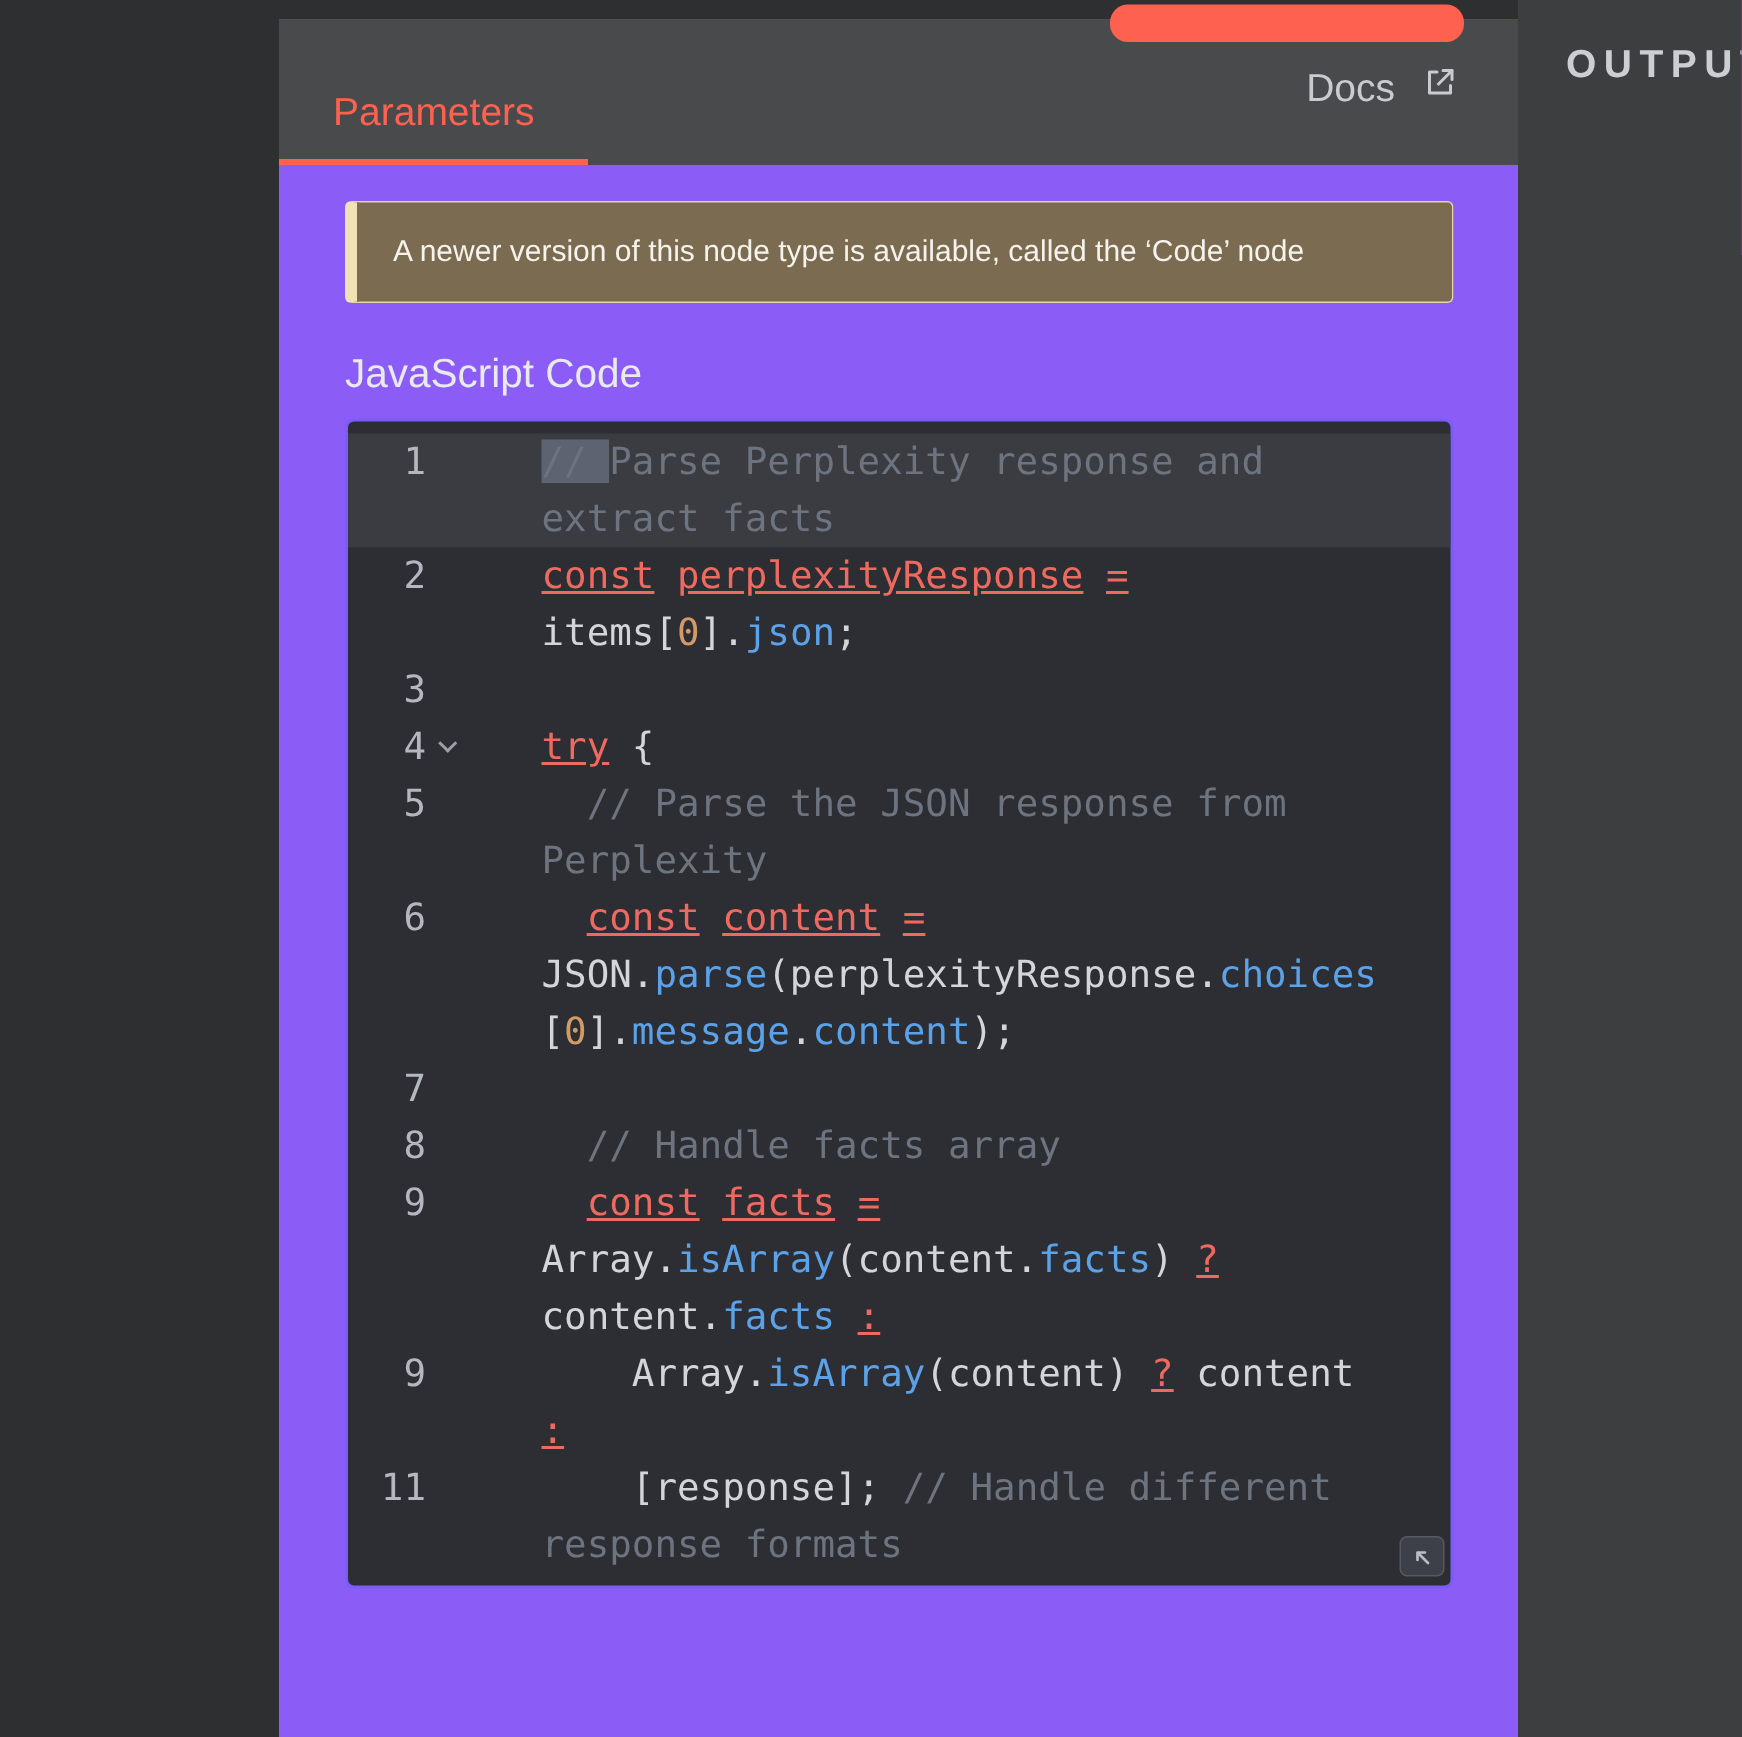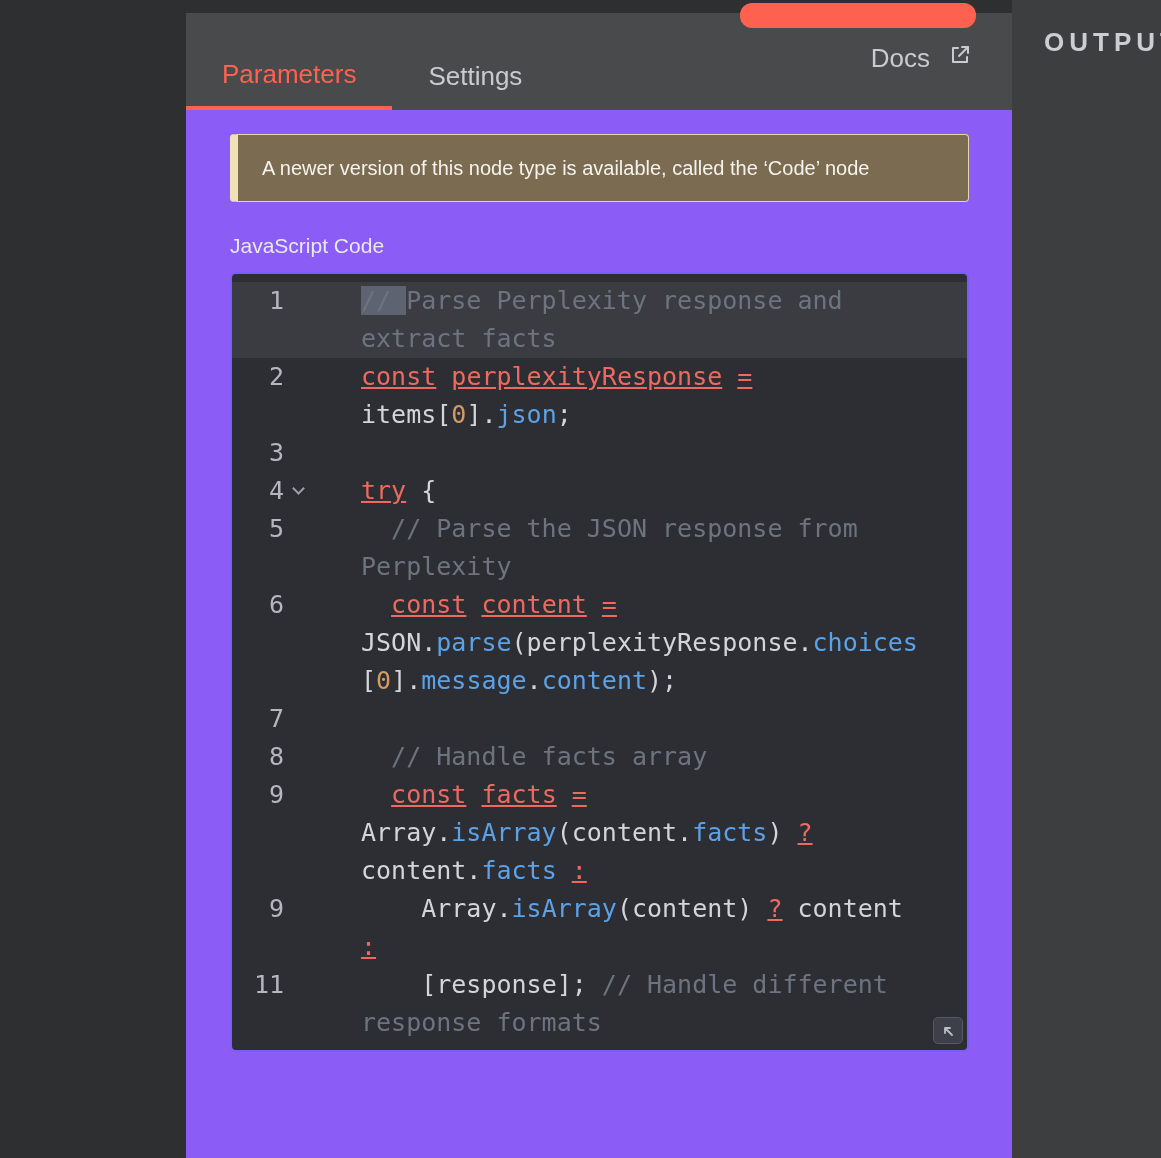--- a/index.html
+++ b/index.html
@@ -25,21 +25,21 @@
   .warning-box {
     margin:24px 43px 0 44px;
     background:#7b6b51;
     border:1px solid #e7d6a9;
     border-left:8px solid #f1e2b6;
     border-radius:4px;
     padding:17px 24px;
     font-size:20px; line-height:32px; color:#f6f3ec;
   }
 
-  .editor-label { margin:32px 0 12px 44px; font-size:21px; color:#e8eaec; }
+  .editor-label { margin:32px 0 12px 44px; font-size:27px; color:#e8eaec; }
 
   .code-editor {
     position:relative;
     margin:14px 43px 0 44px;
     width:739px; height:780px;
     background:#2d2e33;
     border:2px solid #7a5df7;
     border-radius:6px;
     padding-top:8px;
     overflow:hidden;
@@ -69,23 +69,20 @@
 <body>
 
 <div class="left-strip"></div>
 
 <div class="main-panel">
   <div class="orange-pill"></div>
 
   <div class="tabbar">
     <div class="tab active">
       <span>Parameters</span>
-    </div>
-    <div class="tab">
-      <span>Settings</span>
     </div>
     <div class="docs-link">
       <span>Docs</span>
       <svg width="24" height="24" viewBox="0 0 24 24">
         <path d="M10 5 H5 v14 h14 v-5" stroke="#c9cbce" stroke-width="2" fill="none" stroke-linecap="round" stroke-linejoin="round"></path>
         <path d="M14 4 h6 v6" stroke="#c9cbce" stroke-width="2" fill="none" stroke-linecap="round" stroke-linejoin="round"></path>
         <path d="M20 4 L11 13" stroke="#c9cbce" stroke-width="2" fill="none" stroke-linecap="round"></path>
       </svg>
     </div>
   </div>

